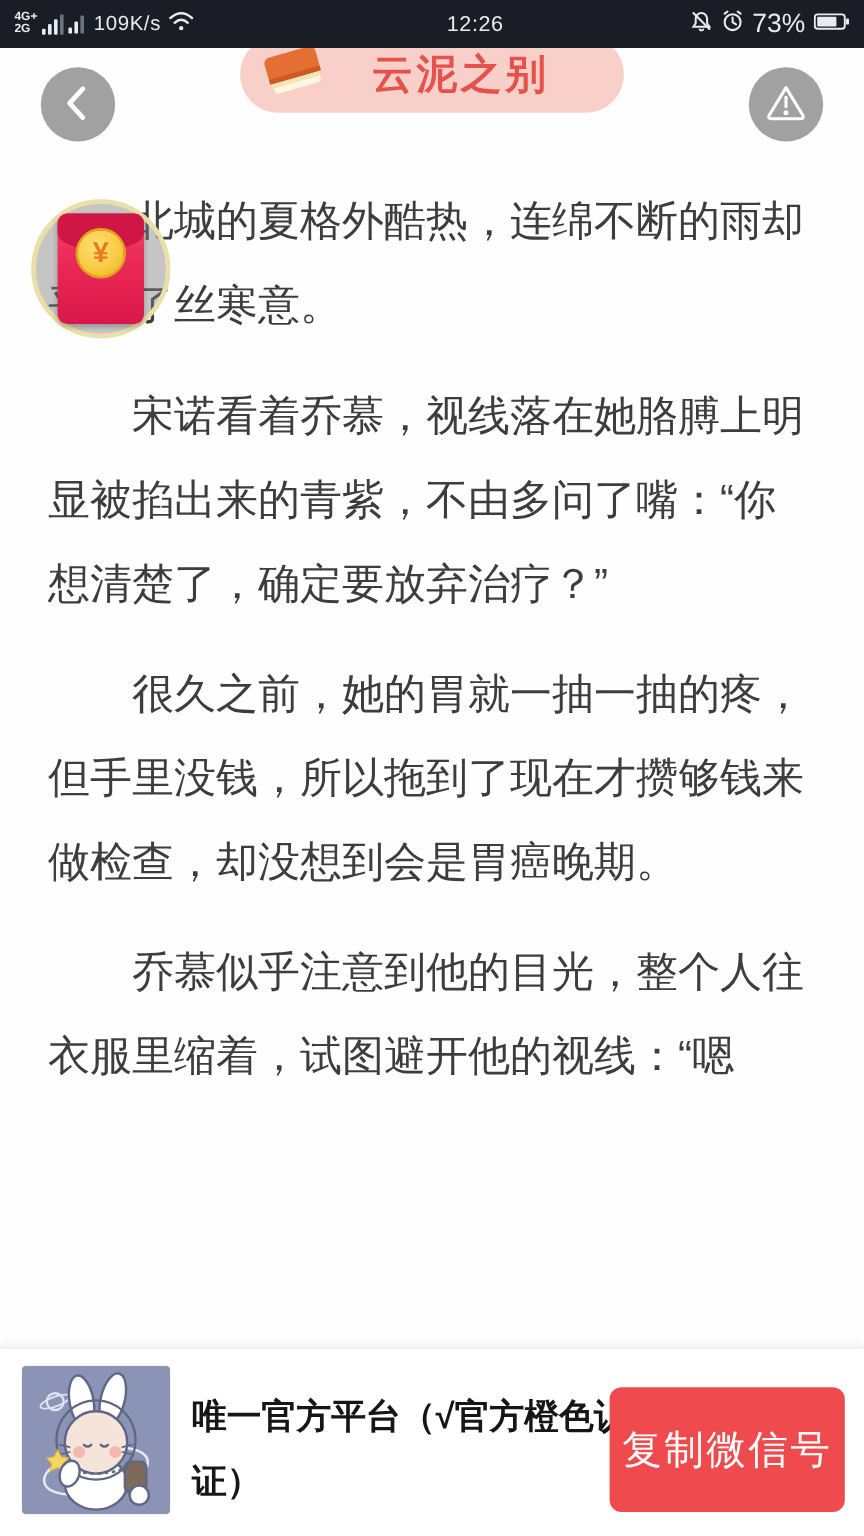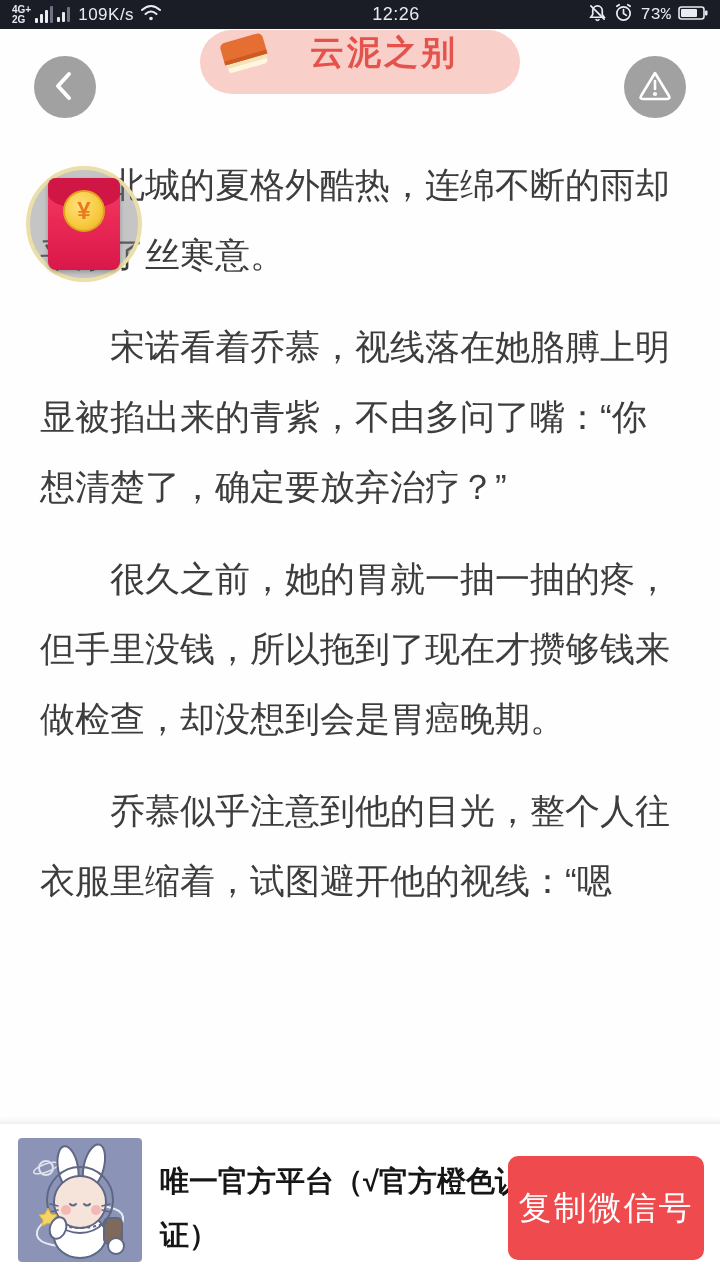--- a/index.html
+++ b/index.html
@@ -6,36 +6,36 @@
     --accent-red:#ef4b4e; --title-red:#e5524b; --pill-pink:#f9cfc9;
     --status-bar-bg:#1a1d26; --status-bar-fg:#e9ebf0; --text-color:#3d3d3d;
     --circle-gray:#a6a6a6; --envelope-red:#ea2a55; --coin-gold:#f7c93d; --rabbit-bg:#8b94b6;
   }
   *{margin:0;padding:0;box-sizing:border-box;}
   html,body{background:#555;}
   body{font-family:"Liberation Sans",sans-serif;}
   .screen{position:relative;width:720px;height:1280px;background:#fefefe;overflow:hidden;margin:0 auto;}
 
   
-  .status-bar{position:absolute;top:0;left:0;width:720px;height:29px;background:var(--status-bar-bg);
+  .status-bar{position:absolute;top:0;left:0;width:720px;height:40px;background:var(--status-bar-bg);
     color:var(--status-bar-fg);display:flex;align-items:center;padding:0 12px;z-index:40;}
   .net-label{display:flex;flex-direction:column;justify-content:center;font-size:10px;font-weight:bold;line-height:10px;letter-spacing:0;}
   .sig-group{display:flex;align-items:flex-end;gap:2px;margin-left:4px;}
   .sig-bar{width:3px;background:var(--status-bar-fg);border-radius:1px;}
   .sig-bar.dim{background:#6d7382;}
   .speed{font-size:17px;margin-left:8px;letter-spacing:0.5px;}
   .wifi{margin-left:6px;}
   .time{position:absolute;left:50%;transform:translateX(-50%);font-size:18px;letter-spacing:0.5px;margin-left:36px;}
   .sb-right{margin-left:auto;display:flex;align-items:center;gap:7px;}
-  .batt-pct{font-size:17px;font-family:Liberation Mono, monospace;}
+  .batt-pct{font-size:22px;}
 
   
   .header{position:absolute;top:28px;left:0;width:720px;height:104px;z-index:30;}
   .title-pill{position:absolute;top:2px;left:50%;transform:translateX(-50%);width:320px;height:64px;
-    background:var(--pill-pink);border-radius:34px;display:flex;padding:0 22px 0 18px;}
+    background:var(--pill-pink);border-radius:34px;display:flex;align-items:center;padding:0 22px 0 18px;}
   .title-pill .book{flex:0 0 auto;}
   .title-text{flex:1;text-align:center;font-size:34px;font-weight:bold;color:var(--title-red);letter-spacing:3px;}
   .round-btn{position:absolute;top:28px;width:62px;height:62px;border-radius:50%;
     background:rgba(135,135,135,0.78);display:flex;align-items:center;justify-content:center;border:none;}
   .back-btn{left:34px;}
   .report-btn{right:34px;}
 
   
   .content{position:absolute;top:132px;left:0;width:720px;height:990px;padding:18px 40px 0 40px;overflow:hidden;z-index:1;}
   .content p{font-size:35px;line-height:70px;color:var(--text-color);text-indent:70px;margin:0 0 22px 0;

